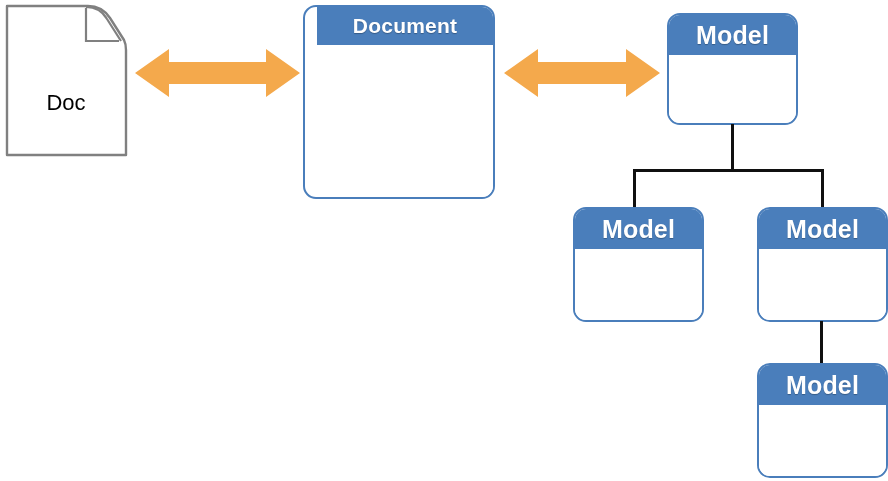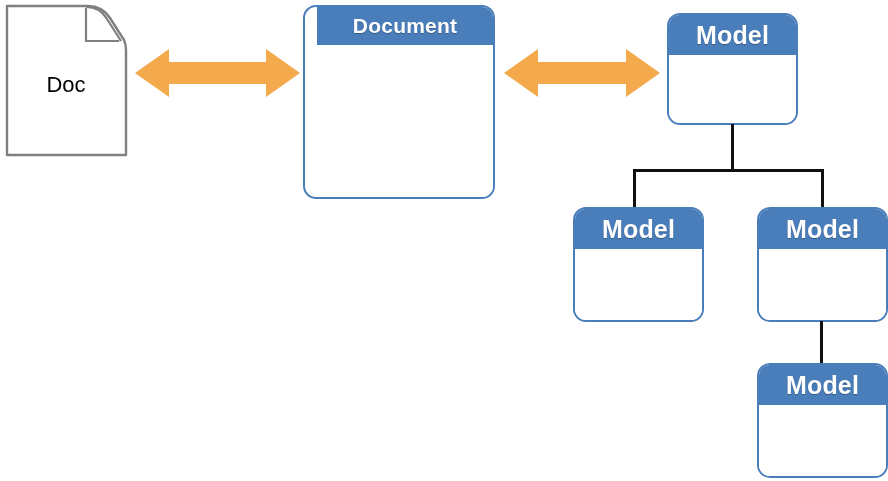--- a/index.html
+++ b/index.html
@@ -79,21 +79,21 @@
 </head>
 <body>
 
 <div id="canvas">
 
   <svg class="doc-shape" style="left:0px; top:0px;" width="140" height="170" viewBox="0 0 140 170">
     <path d="M7 6 L88 6 Q102 6 110 18 L124 40 Q126 44 126 50 L126 155 L7 155 Z" fill="#ffffff" stroke="#808080" stroke-width="2.4" stroke-linejoin="round"></path>
     <path d="M86 7 Q100 7 107 19 L121 41" fill="none" stroke="#808080" stroke-width="2.2"></path>
     <path d="M86 8 L86 41 L119 41" fill="none" stroke="#808080" stroke-width="2.2" stroke-linejoin="miter"></path>
   </svg>
-  <div class="doc-label" style="left:6px; top:72px; width:120px;">Doc</div>
+  <div class="doc-label" style="left:6px; top:90px; width:120px;">Doc</div>
 
   <svg class="arrow" style="left:135px; top:47px;" width="165" height="52" viewBox="0 0 165 52">
     <path d="M0 26 L34 2 L34 15 L131 15 L131 2 L165 26 L131 50 L131 37 L34 37 L34 50 Z" fill="#F4A94C"></path>
   </svg>
 
   <div class="node document" style="left:303px; top:5px; width:192px; height:194px;">
     <div class="node-header">Document</div>
     <div class="node-body" style="height:152px;"></div>
   </div>
 

